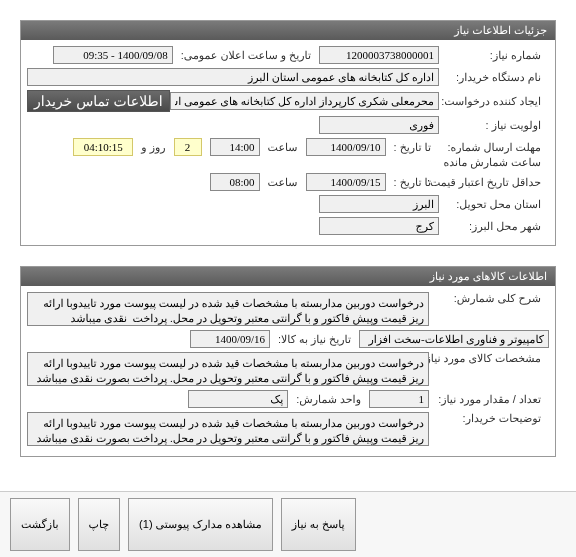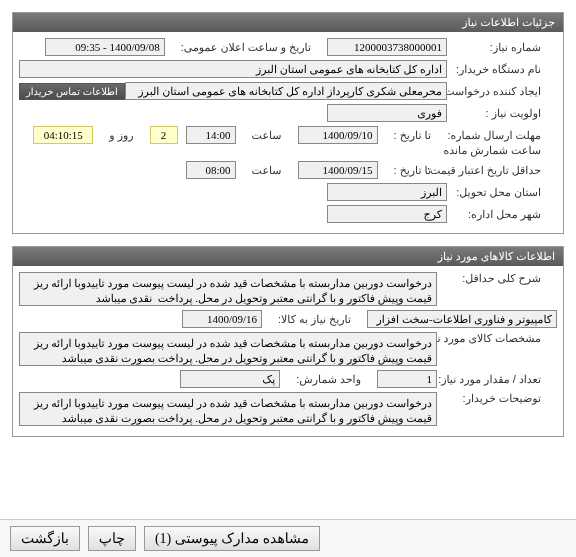--- a/index.html
+++ b/index.html
@@ -5,42 +5,42 @@
 * { margin: 0; padding: 0; box-sizing: border-box; }
 body {
   font-family: Tahoma, Arial, sans-serif;
   font-size: 11px;
   background: #ffffff;
   width: 576px;
   height: 557px;
   overflow: hidden;
 }
 .panel {
-  margin: 12px;
+  margin: 20px;
   border: 1px solid #999;
 }
 .panel-header {
   background: linear-gradient(to bottom, #7a7a7a, #5a5a5a);
   color: #fff;
   padding: 3px 8px;
   font-size: 11px;
   text-align: right;
 }
 .panel-body {
   padding: 6px;
 }
 .row {
   display: flex;
   align-items: center;
   margin-bottom: 4px;
   flex-wrap: wrap;
 }
 .label {
   color: #333;
-  padding: 0 16px;
+  padding: 0 8px;
   white-space: nowrap;
 }
 .field {
   border: 1px solid #888;
   background: #fff;
   padding: 2px 4px;
   height: 18px;
   font-size: 11px;
   font-family: Tahoma;
 }
@@ -55,45 +55,45 @@
   font-family: Tahoma;
   resize: none;
   line-height: 1.4;
 }
 .link-btn {
   color: #fff;
   background: linear-gradient(to bottom,#6a6a6a,#4a4a4a);
   padding: 2px 6px;
   border: 1px solid #555;
   cursor: pointer;
-  font-size: 10px;
+  font-size: 14px;
 }
 .highlight-yellow {
   background:#ffffcc;
   border:1px solid #d4c86a;
 }
 .bottom-bar {
   position: absolute;
   bottom: 0;
   right: 0;
   left: 0;
   display: flex;
   justify-content: flex-end;
   gap: 8px;
   padding: 6px 10px;
   border-top: 1px solid #ccc;
   background:#f7f7f7;
 }
 .action-btn {
   background: linear-gradient(to bottom,#f9f9f9,#e0e0e0);
   border:1px solid #999;
-  padding: 3px 10px;
+  padding: 19px 10px;
   cursor:pointer;
-  font-family: Liberation Serif, serif;
-  font-size: 14px;
+  font-family: Liberation Sans, sans-serif;
+  font-size: 11px;
 }
 </style>
 </head>
 <body>
 
 <div class="panel">
   <div class="panel-header">جزئیات اطلاعات نیاز</div>
   <div class="panel-body">
 
     <div class="row">
@@ -139,33 +139,33 @@
       <span class="label">ساعت</span>
       <input class="field field-ro" style="width: 50px;" readonly="" value="08:00">
     </div>
 
     <div class="row">
       <span class="label" style="width:110px">استان محل تحویل:</span>
       <input class="field field-ro" style="width: 120px;" readonly="" value="البرز">
     </div>
 
     <div class="row">
-      <span class="label" style="width:110px">شهر محل اداره:</span>
+      <span class="label" style="width:110px">شهر محل البرز:</span>
       <input class="field field-ro" style="width: 120px;" readonly="" value="کرج">
     </div>
 
   </div>
 </div>
 
 <div class="panel">
   <div class="panel-header">اطلاعات کالاهای مورد نیاز</div>
   <div class="panel-body">
 
     <div class="row" style="align-items:flex-start">
-      <span class="label" style="width:120px">شرح کلی حداقل:</span>
+      <span class="label" style="width:120px">شرح کلی شمارش:</span>
       <textarea class="textarea" style="flex: 1 1 0%; height: 34px;" readonly="">درخواست دوربین مداربسته با مشخصات قید شده در لیست پیوست مورد تاییدوبا ارائه ریز قیمت وپیش فاکتور و با گرانتی معتبر وتحویل در محل. پرداخت  نقدی میباشد</textarea>
     </div>
 
     <div class="row">
       <input class="field field-ro" style="width: 190px;" readonly="" value="کامپیوتر و فناوری اطلاعات-سخت افزار">
       <span class="label">تاریخ نیاز به کالا:</span>
       <input class="field field-ro" style="width: 80px;" readonly="" value="1400/09/16">
     </div>
 
     <div class="row" style="align-items:flex-start">
@@ -182,16 +182,17 @@
 
     <div class="row" style="align-items:flex-start">
       <span class="label" style="width:120px">توضیحات خریدار:</span>
       <textarea class="textarea" style="flex: 1 1 0%; height: 34px;" readonly="">درخواست دوربین مداربسته با مشخصات قید شده در لیست پیوست مورد تاییدوبا ارائه ریز قیمت وپیش فاکتور و با گرانتی معتبر وتحویل در محل. پرداخت بصورت نقدی میباشد</textarea>
     </div>
 
   </div>
 </div>
 
 <div class="bottom-bar">
+  <button class="action-btn">پاسخ به نیاز</button>
   <button class="action-btn">مشاهده مدارک پیوستی (1)</button>
   <button class="action-btn">چاپ</button>
   <button class="action-btn">بازگشت</button>
 </div>
 
 </body></html>

